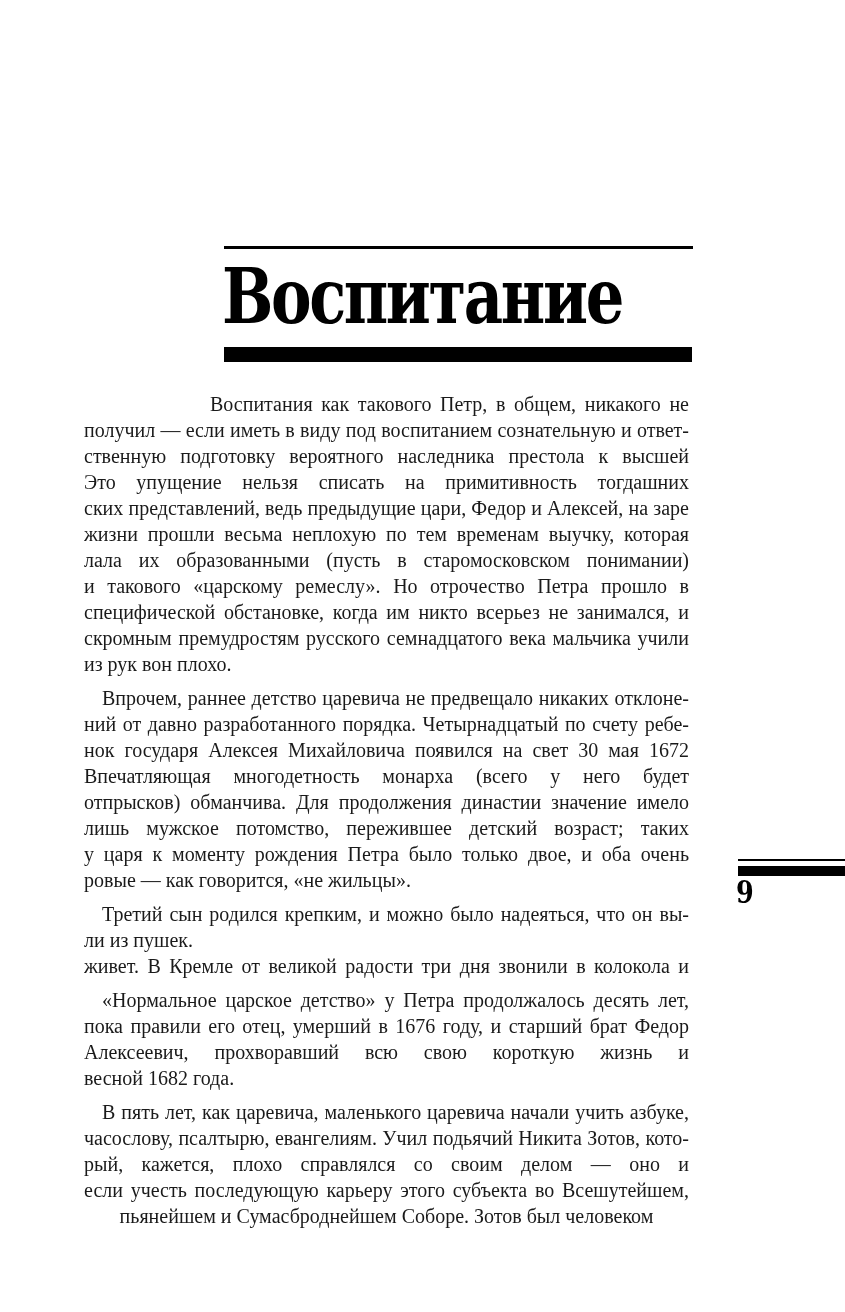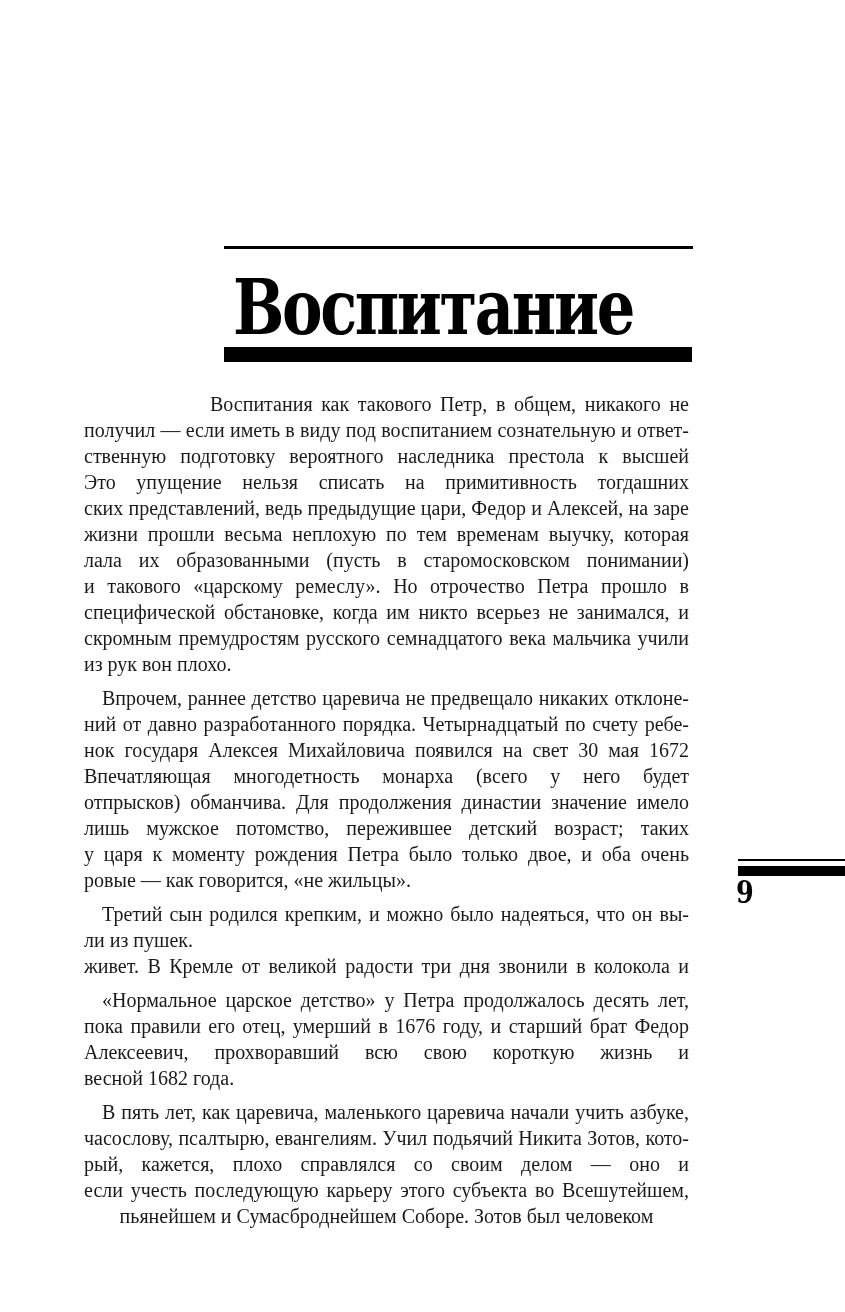--- a/index.html
+++ b/index.html
@@ -94,21 +94,21 @@
     transform-origin: left top;
   }
 </style>
 </head>
 <body>
 
 <div class="page">
 
   <div class="chapter-rule-top"></div>
 
-  <h1 class="chapter-title" style="margin:11px;">
+  <h1 class="chapter-title" style="margin:0;">
     <span class="stretch">Воспитание</span>
   </h1>
 
   <div class="chapter-rule-bottom"></div>
 
   <div class="body-text">
       <div class="paragraph">
         <div class="line indent-deep">Воспитания как такового Петр, в общем, никакого не</div>
         <div class="line">получил — если иметь в виду под воспитанием сознательную и ответ-</div>
         <div class="line">ственную подготовку вероятного наследника престола к высшей власти.</div>

